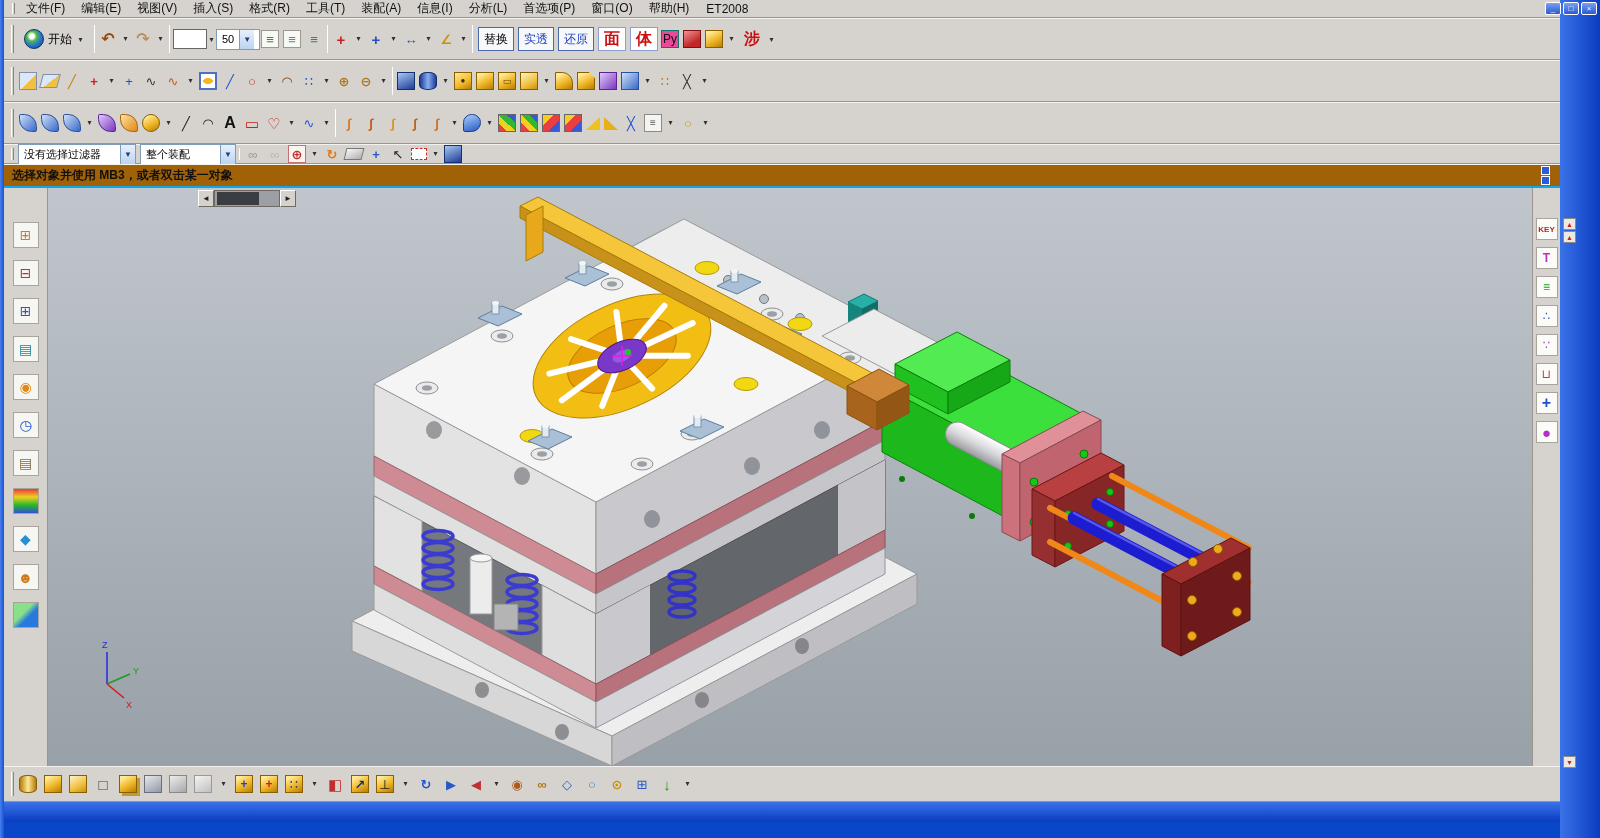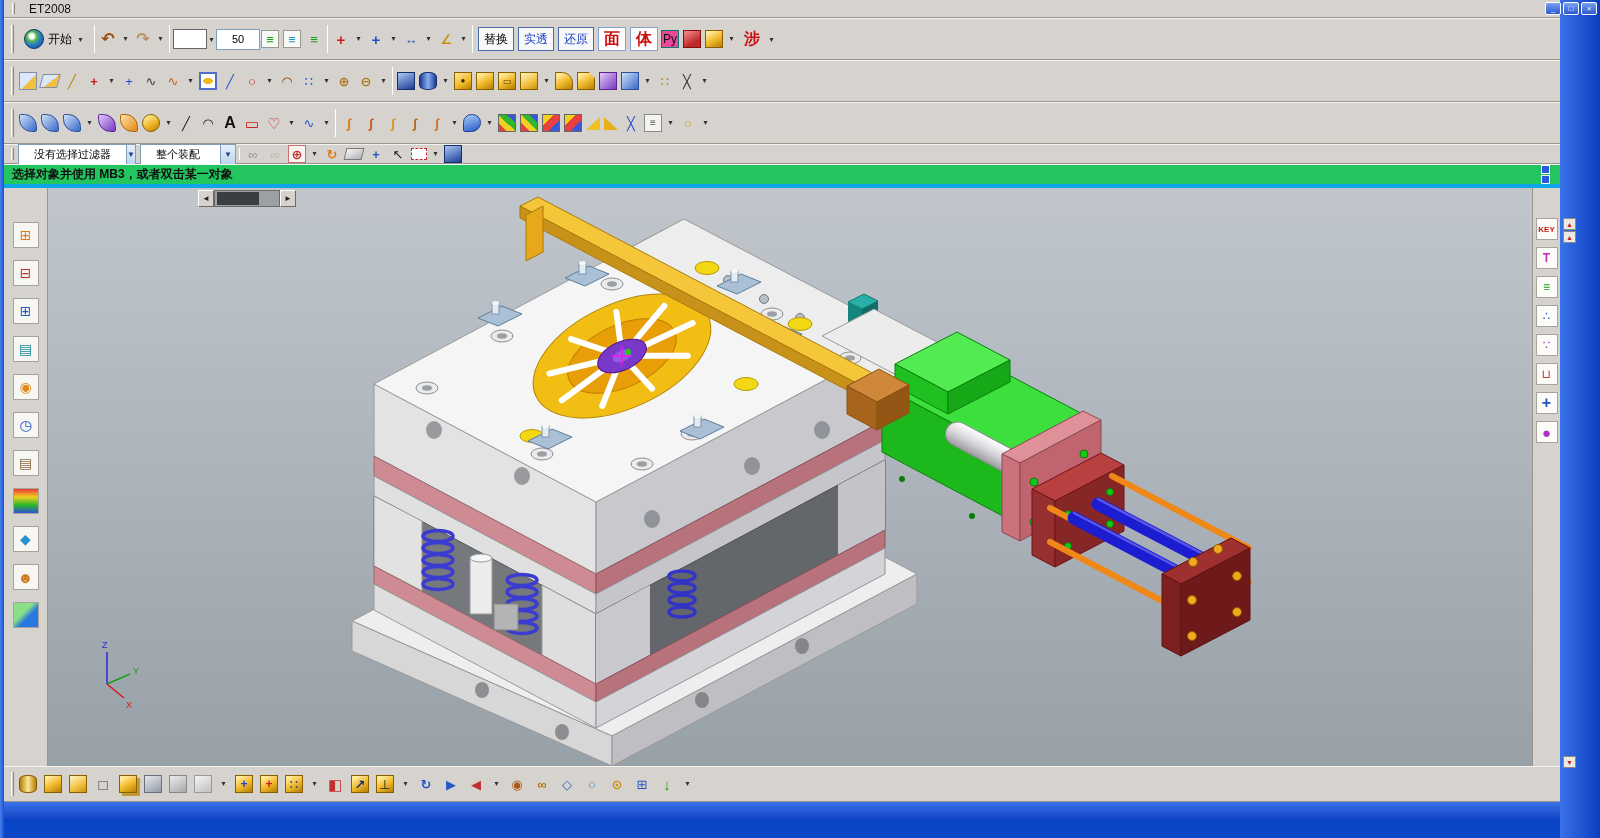--- a/index.html
+++ b/index.html
@@ -23,26 +23,26 @@
 .sep{width:1px;height:68%;background:#9a968e;border-right:1px solid #fff;margin:0 3px;flex:none}
 .iconrow{display:flex;align-items:center;gap:2px}
 .iconcol{display:flex;flex-direction:column;align-items:center;gap:12px}
 .icon{width:18px;height:18px;margin:2px 1px;display:flex;align-items:center;justify-content:center;font-size:13px;line-height:1;color:#222;flex:none}
 .startbtn{display:flex;align-items:center;gap:4px;padding:2px 6px}
 .swirl{width:20px;height:20px;border-radius:50%;background:radial-gradient(circle at 38% 35%,#ffffff 0 14%,#52b848 30%,#2a78cc 55%,#12427e 100%);border:1px solid #0e3464}
 .startlabel{font-size:12px}
 .caret{font-size:8px;color:#303030;width:9px;text-align:center}
 .swatch{width:34px;height:20px;background:#fff;border:1px solid #666}
 .combo{height:21px;background:#fff;border:1px solid #7f9db9;display:flex;align-items:center;font-size:11px;flex:none}
-.combo .val{padding:0 15px;white-space:nowrap}
+.combo .val{padding:0 5px;white-space:nowrap}
 .combo .arrow{width:15px;height:100%;background:linear-gradient(#e8f0fc,#bcd4f0);border-left:1px solid #7f9db9;color:#204080;font-size:8px;display:flex;align-items:center;justify-content:center}
 .tbtn{height:24px;padding:0 5px;display:flex;align-items:center;font-size:12px;background:#f6f8fa;border:1px solid #4868b0;margin:16px 2px;white-space:nowrap}
 .tbtn.blue{color:#2040c0}
 .tbtn.red{color:#cc1010;font-size:16px;font-weight:bold;background:#fff;border-color:#88a0d0}
-.prompt{height:24px;background:#22c55e;border-top:1px solid #f6f4f0;border-bottom:4px solid #0ea5e9;display:flex;align-items:center;padding:0 8px;font-size:12px;font-weight:bold;color:#101010}
+.prompt{height:24px;background:#a16207;border-top:1px solid #f6f4f0;border-bottom:2px solid #0ea5e9;display:flex;align-items:center;padding:0 8px;font-size:12px;font-weight:bold;color:#101010}
 .psq{margin-left:auto;display:flex;flex-direction:column;gap:1px;margin-right:2px}
 .psq div{width:9px;height:9px;background:#2a5ae0;border:1px solid #fff}
 .content{height:578px;display:flex}
 .sidebar-left{width:44px;background:#d6d3ce;border-right:1px solid #9a968e;padding-top:34px}
 .sidebar-right{width:28px;background:#d6d3ce;border-left:1px solid #9a968e;padding-top:30px}
 .sicon{width:26px;height:26px;background:#f6f6f2;border:1px solid #a8a49c;display:flex;align-items:center;justify-content:center;font-size:14px}
 .ricon{width:22px;height:22px;background:#fbfbf8;border:1px solid #a8a49c;display:flex;align-items:center;justify-content:center;font-size:12px}
 .riconcol{display:flex;flex-direction:column;align-items:center;gap:7px}
 .viewport{flex:1;position:relative;background:linear-gradient(#c0c6cc,#98a0a8);overflow:hidden}
 .vpscroll{position:absolute;top:2px;left:150px;display:flex;height:17px}
@@ -59,20 +59,35 @@
 </head>
 <body>
 
 <div class="app">
   <div class="ledge"></div>
 
   <div class="main">
 
     <div class="menubar">
       <div class="grip"></div>
+      <div class="iconrow">
+
+      <span class="menu-item">文件(F)</span>
+          <span class="menu-item">编辑(E)</span>
+          <span class="menu-item">视图(V)</span>
+          <span class="menu-item">插入(S)</span>
+          <span class="menu-item">格式(R)</span>
+          <span class="menu-item">工具(T)</span>
+          <span class="menu-item">装配(A)</span>
+          <span class="menu-item">信息(I)</span>
+          <span class="menu-item">分析(L)</span>
+          <span class="menu-item">首选项(P)</span>
+          <span class="menu-item">窗口(O)</span>
+          <span class="menu-item">帮助(H)</span>
+        </div>
       <span class="suffix">ET2008</span>
     </div>
 
     <div class="tb tb1">
       <div class="grip"></div>
       <div class="startbtn">
         <span class="swirl"></span>
         <span class="startlabel">开始</span>
         <span class="caret">▾</span>
       </div>

